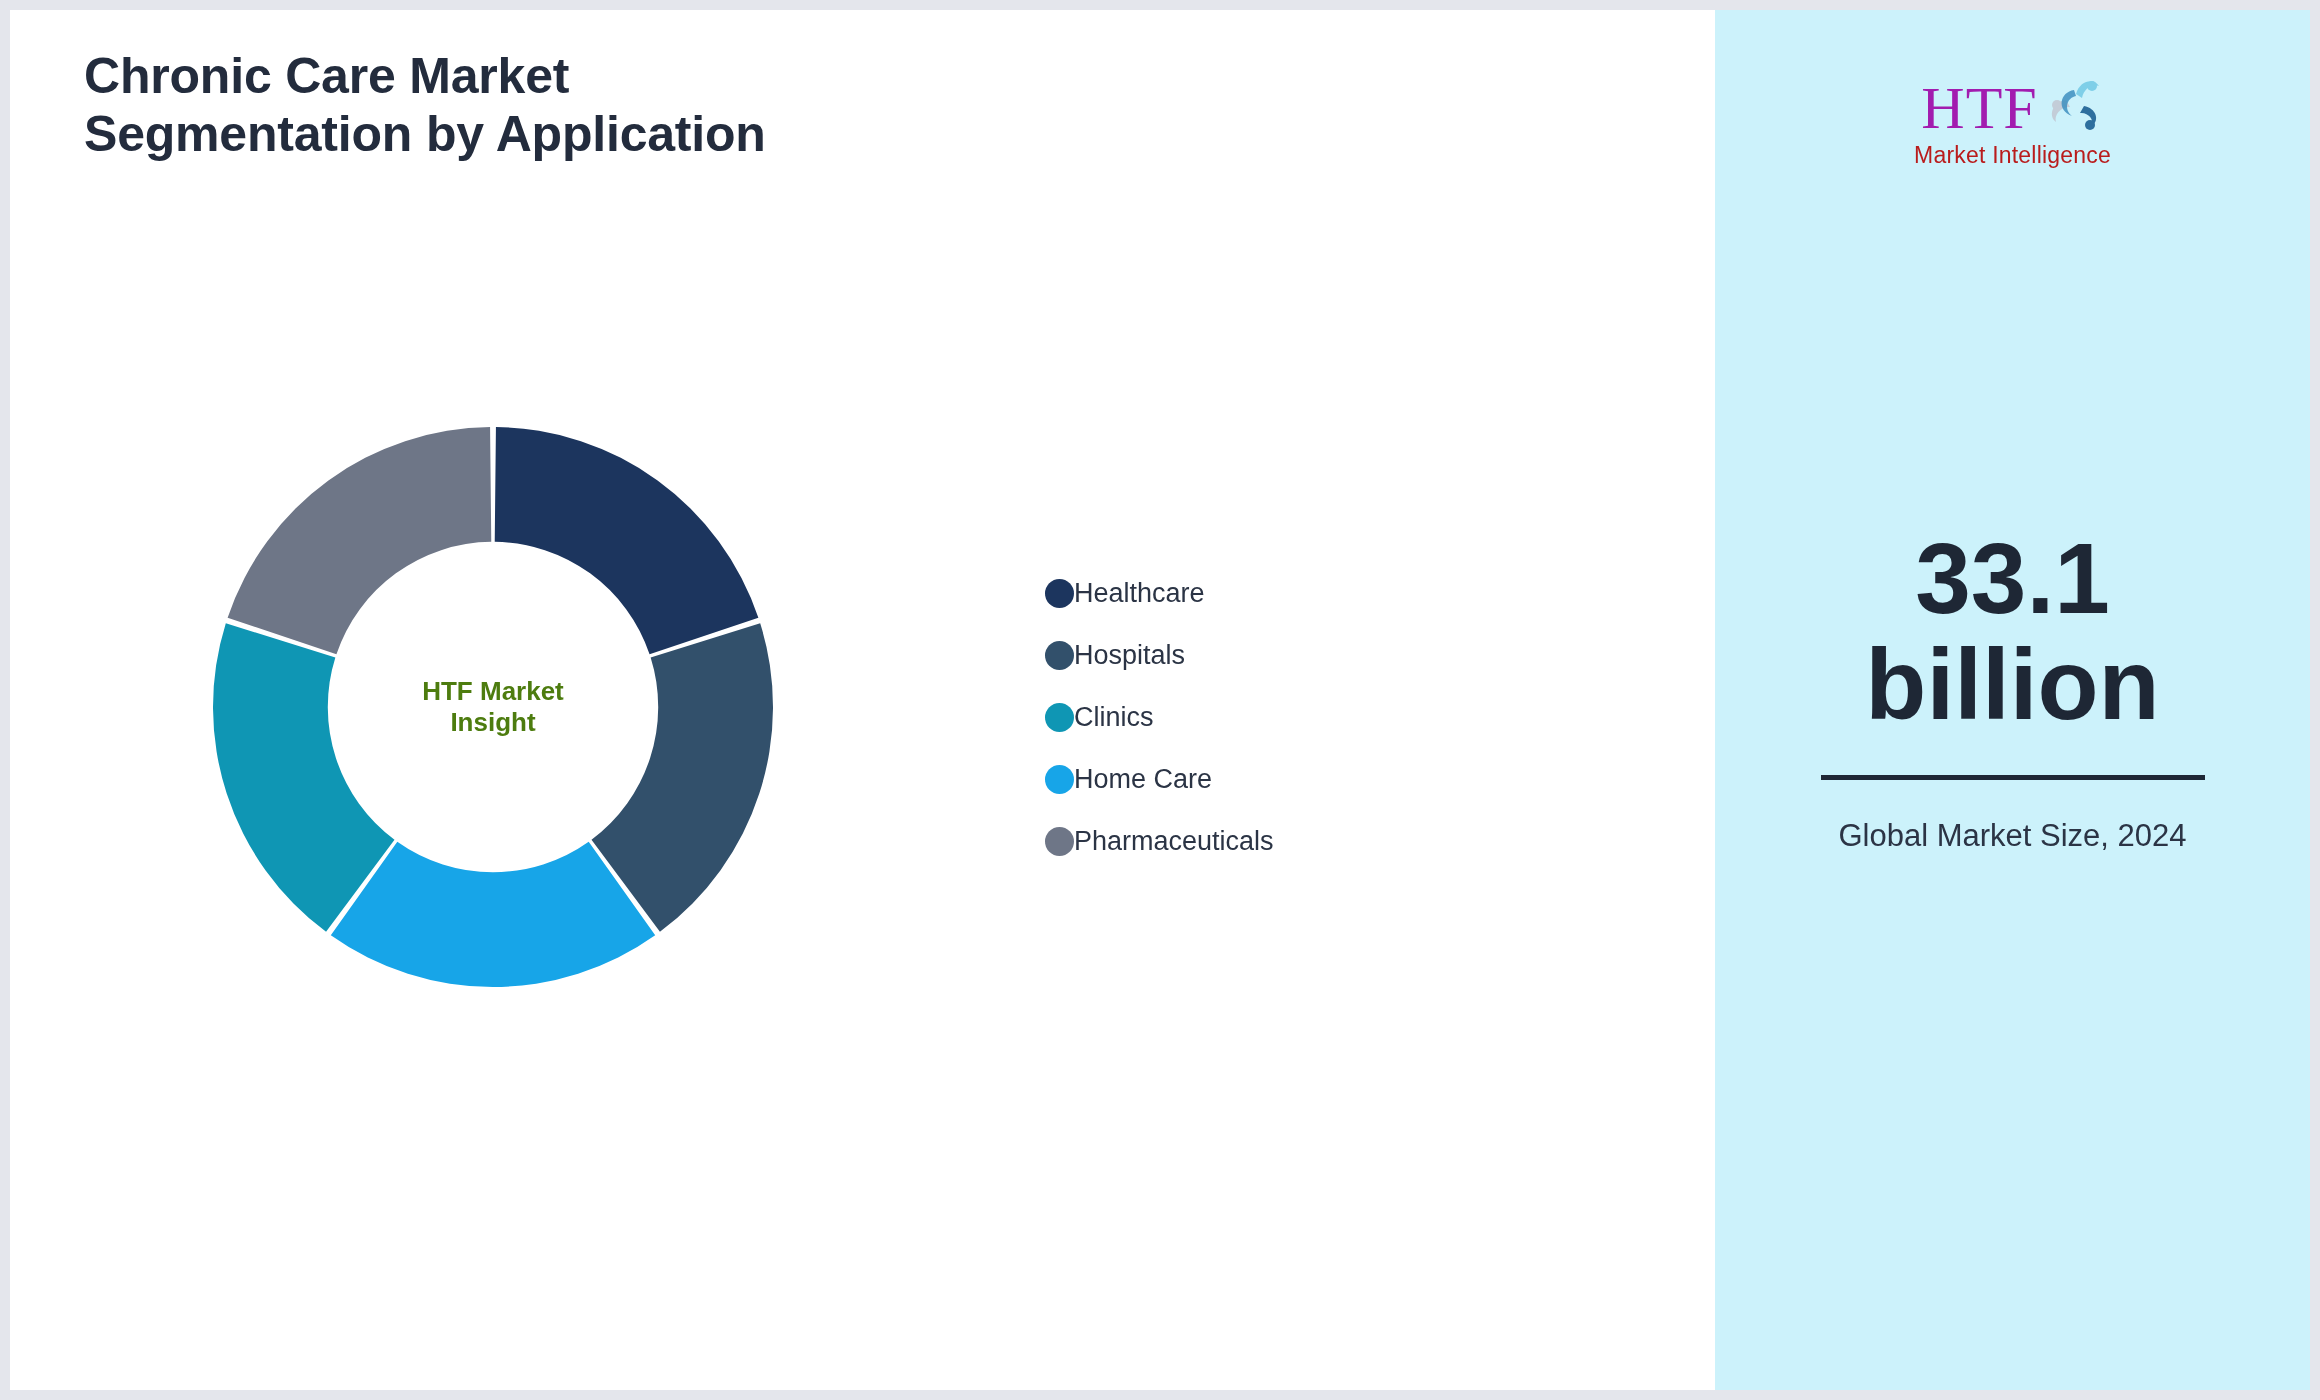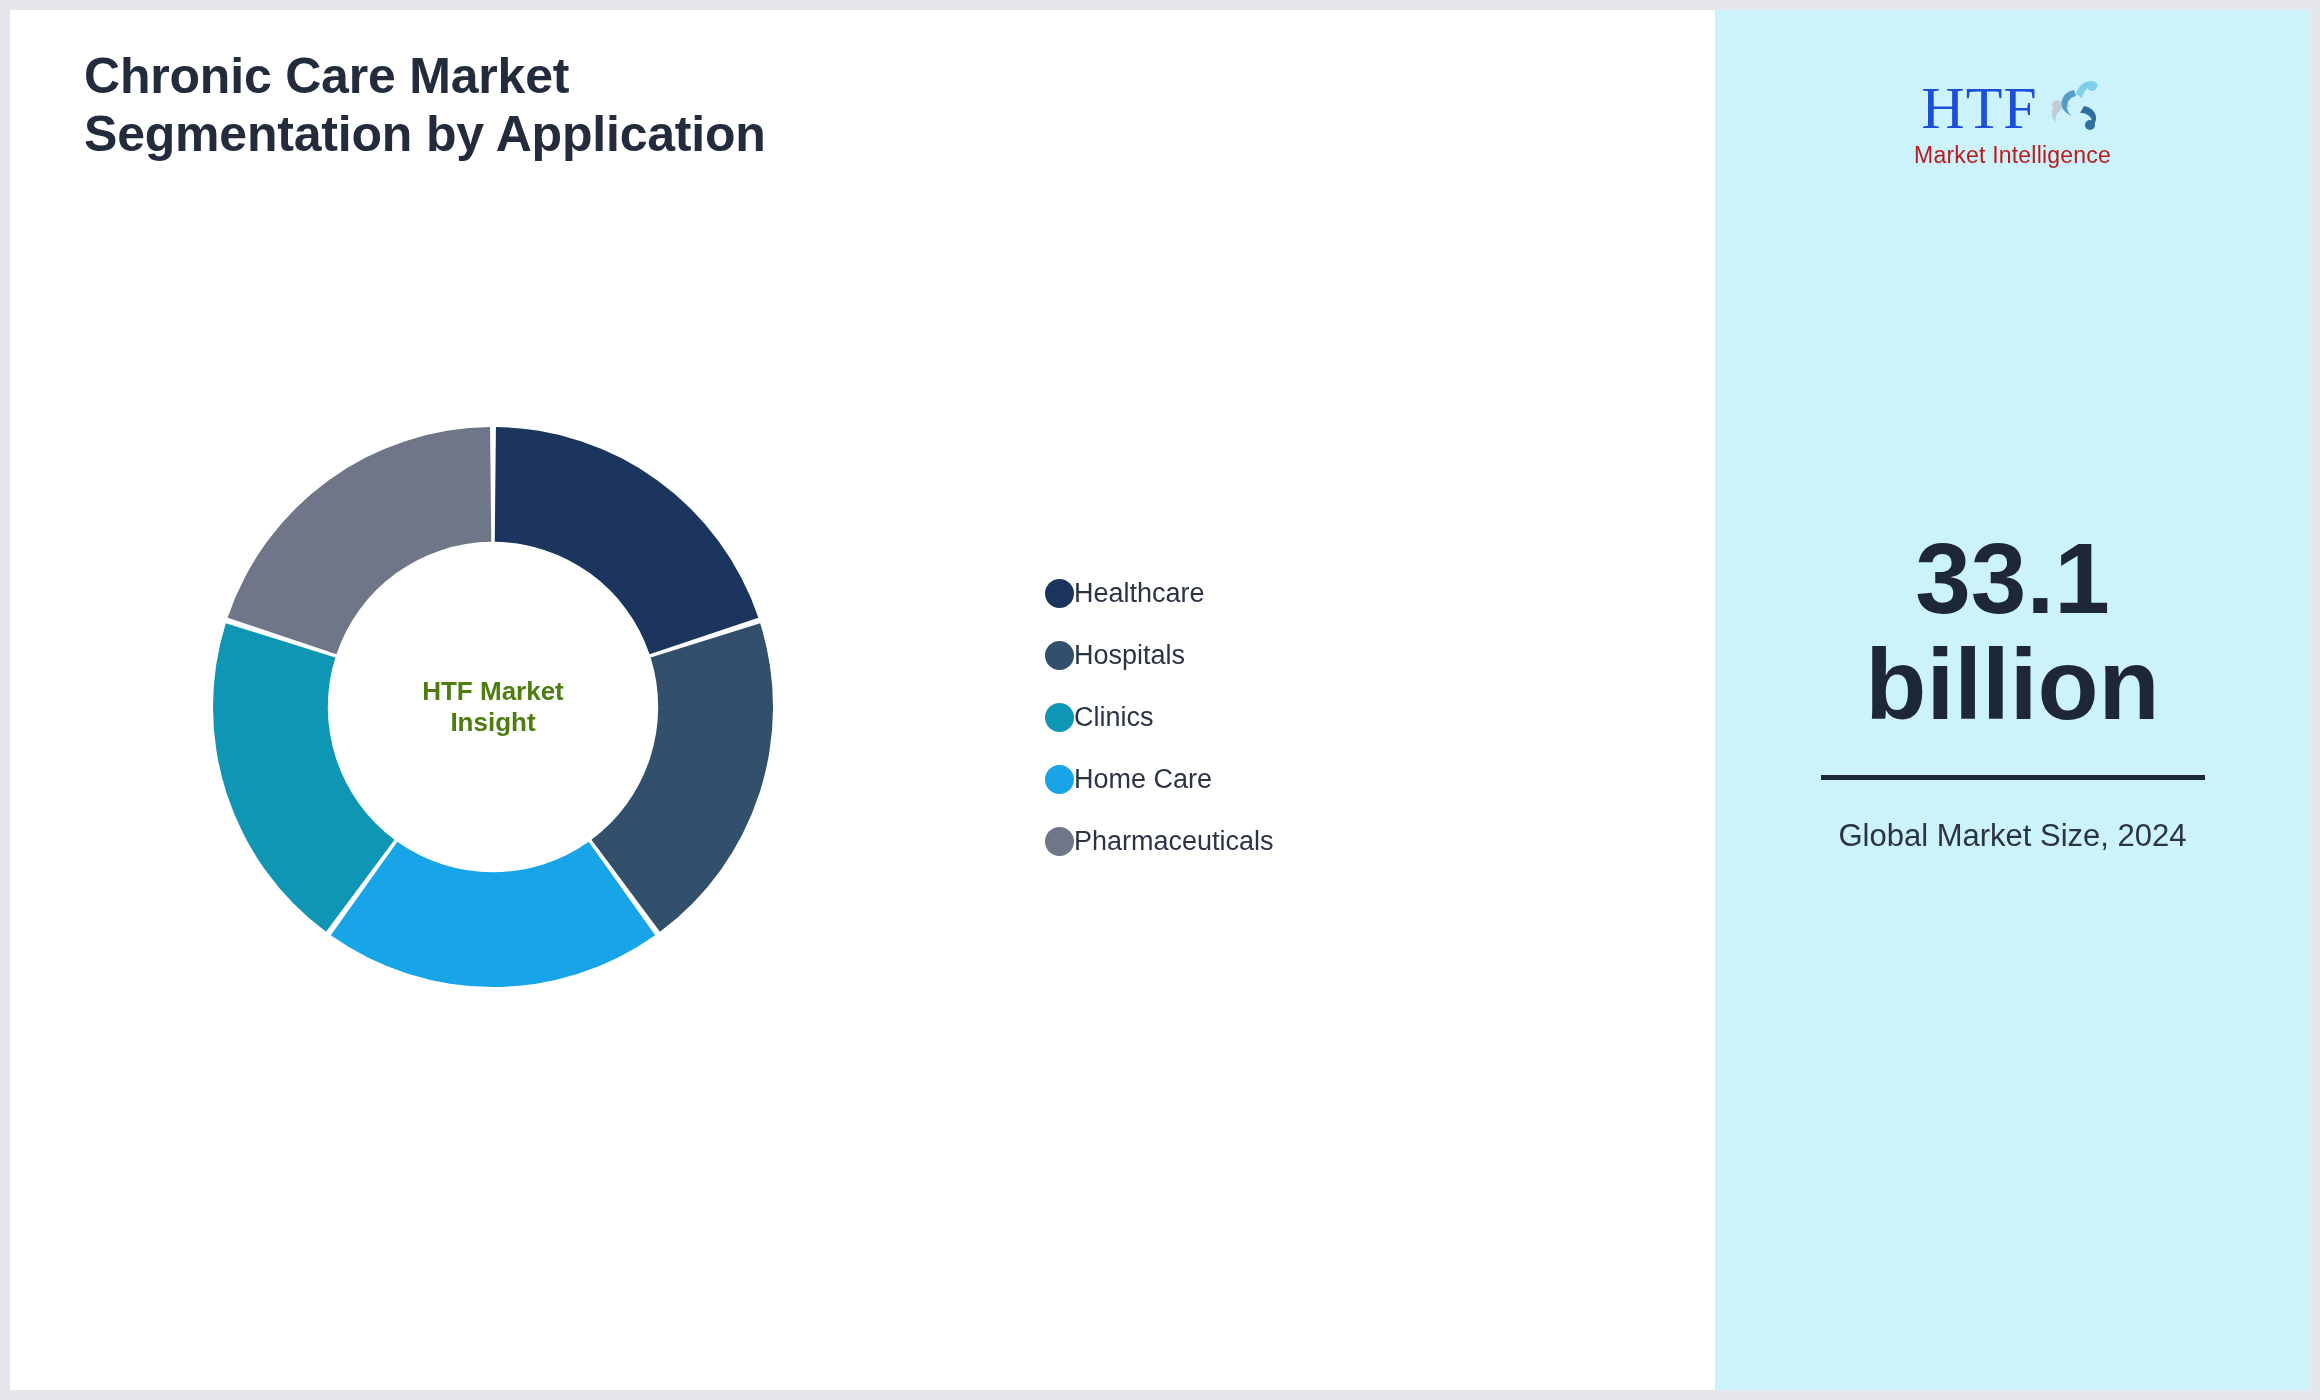--- a/index.html
+++ b/index.html
@@ -125,21 +125,21 @@
   .brand-logo-top {
     display: flex;
     align-items: flex-end;
     height: 66px;
   }
   .brand-logo-text {
     font-family: "Liberation Serif", serif;
     font-size: 60px;
     line-height: 60px;
     font-weight: 400;
-    color: #1d4ed8;
+    color: #a21caf;
     letter-spacing: 1px;
     margin-top: 34px;
   }
   .brand-logo-mark {
     margin-left: 4px;
     margin-bottom: 2px;
   }
   .brand-logo-sub {
     margin-top: 4px;
     font-size: 23px;

